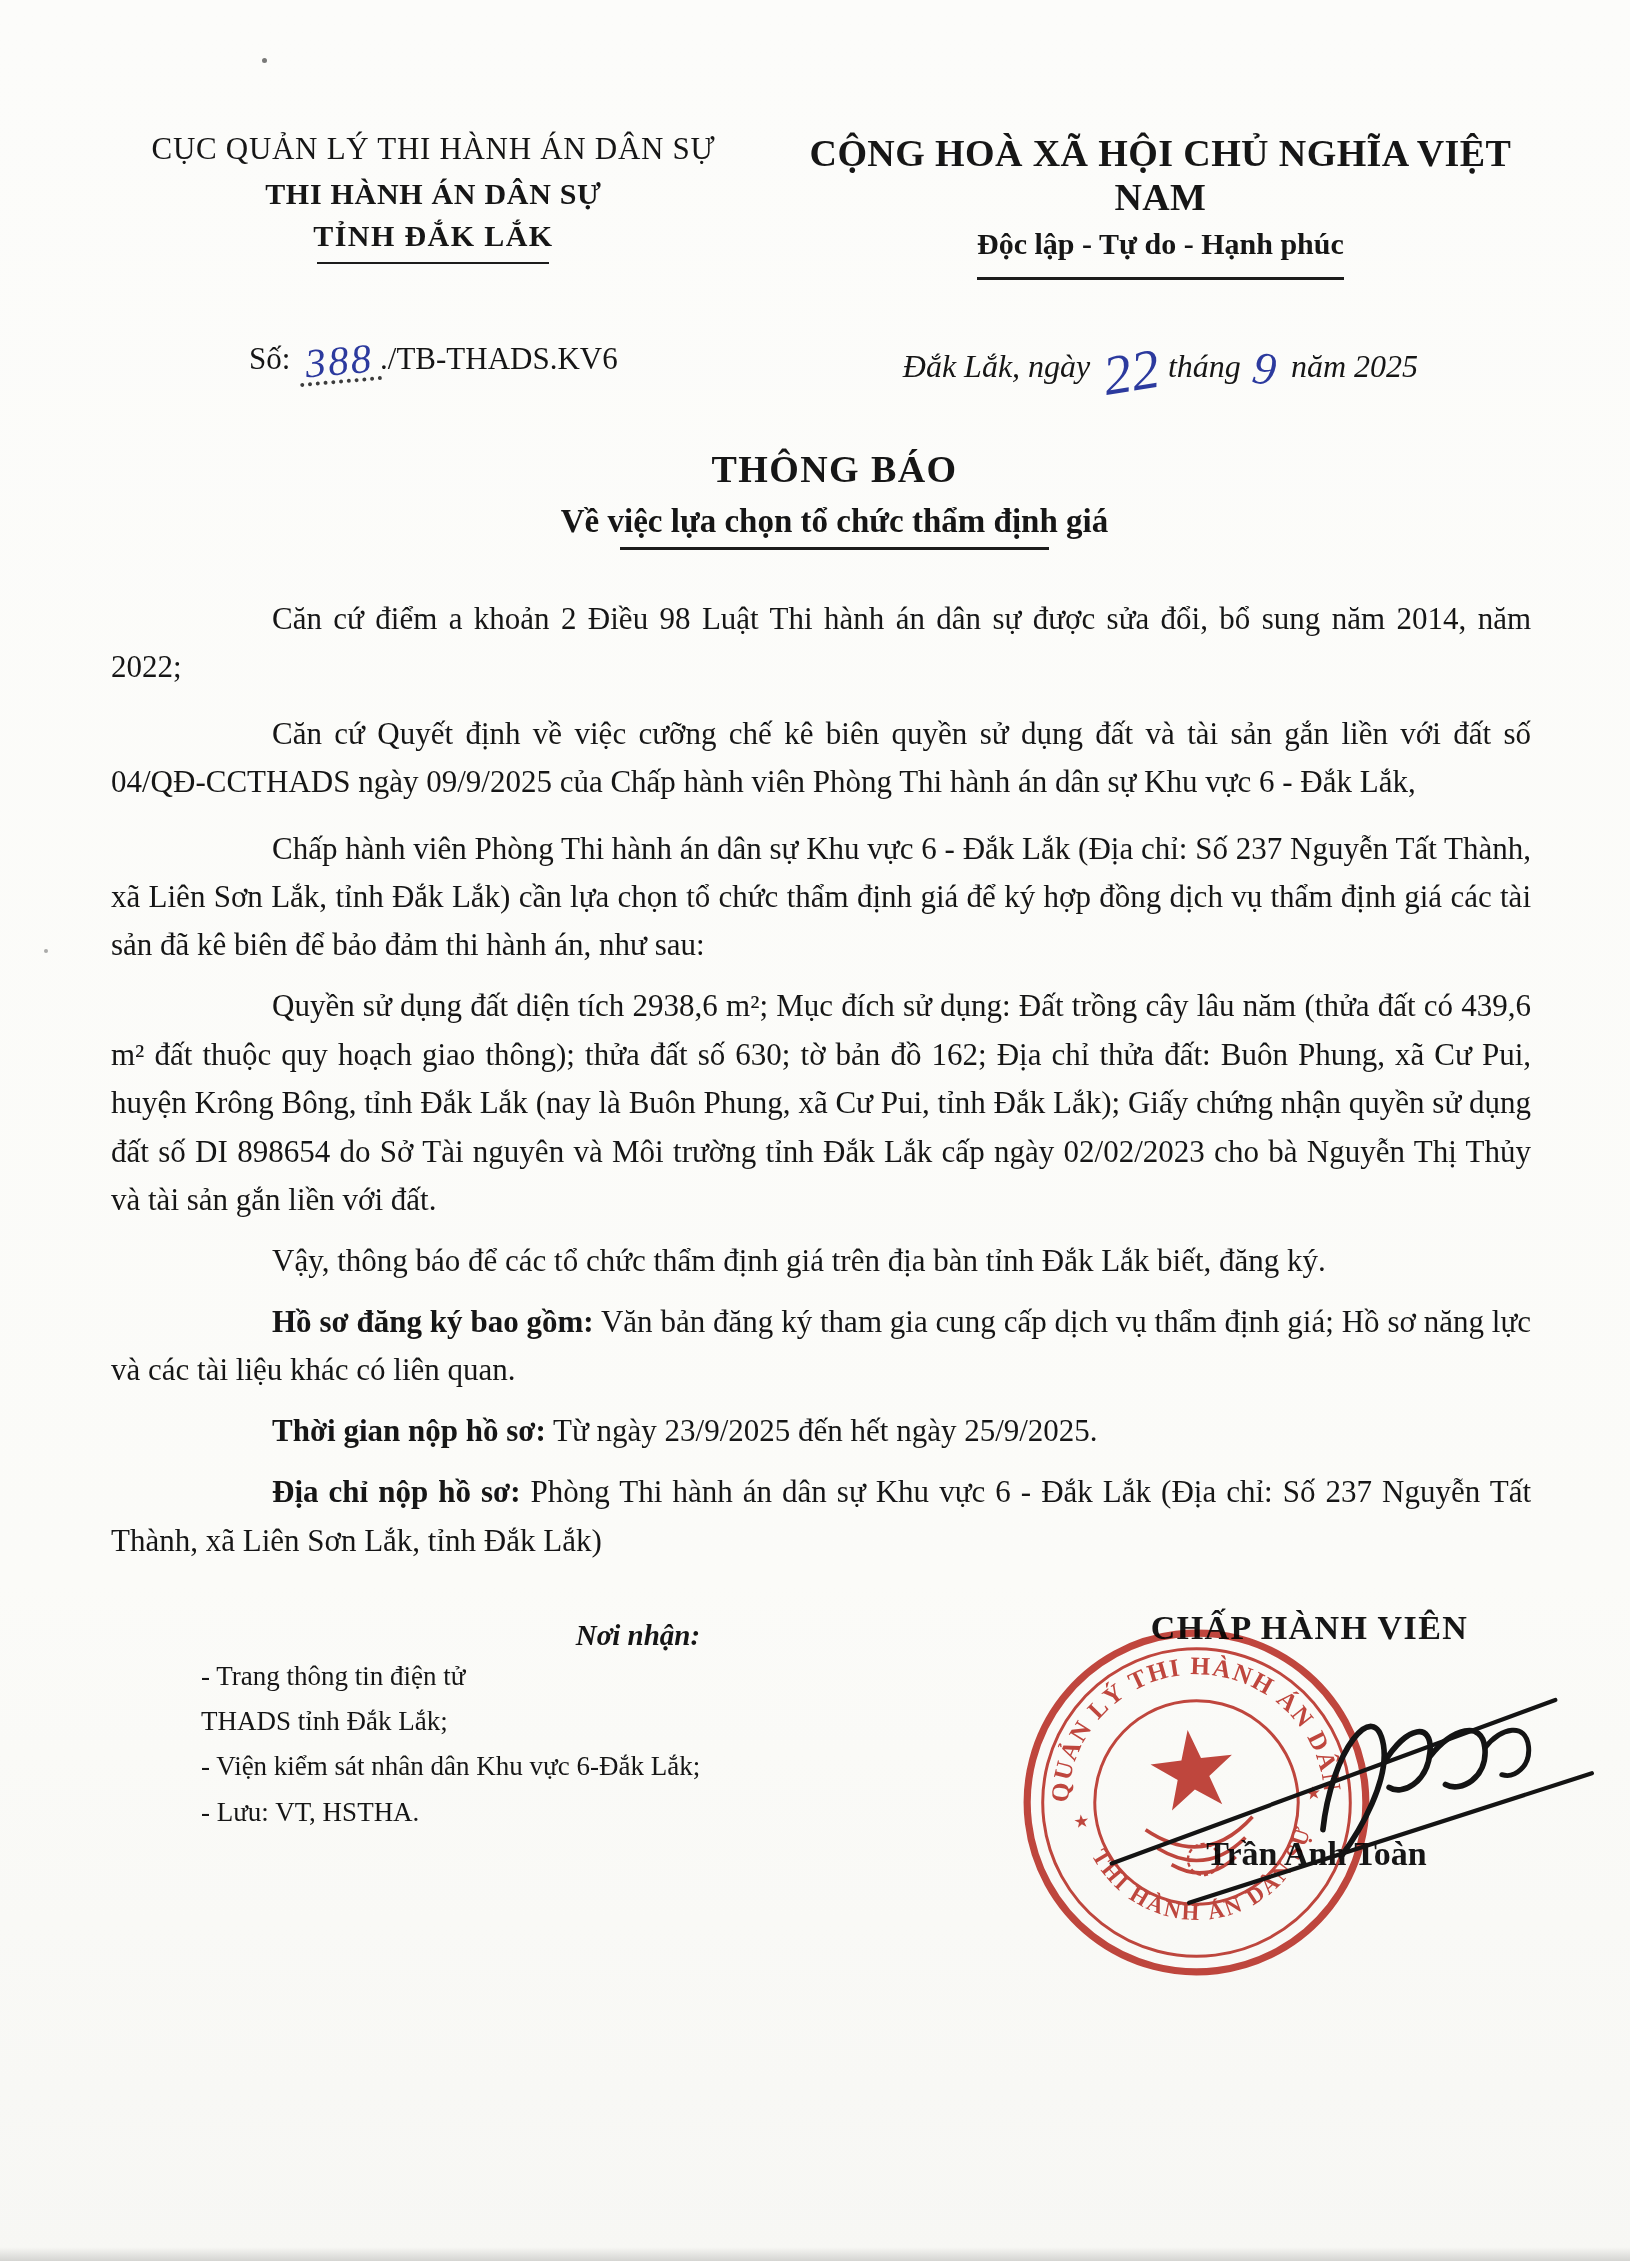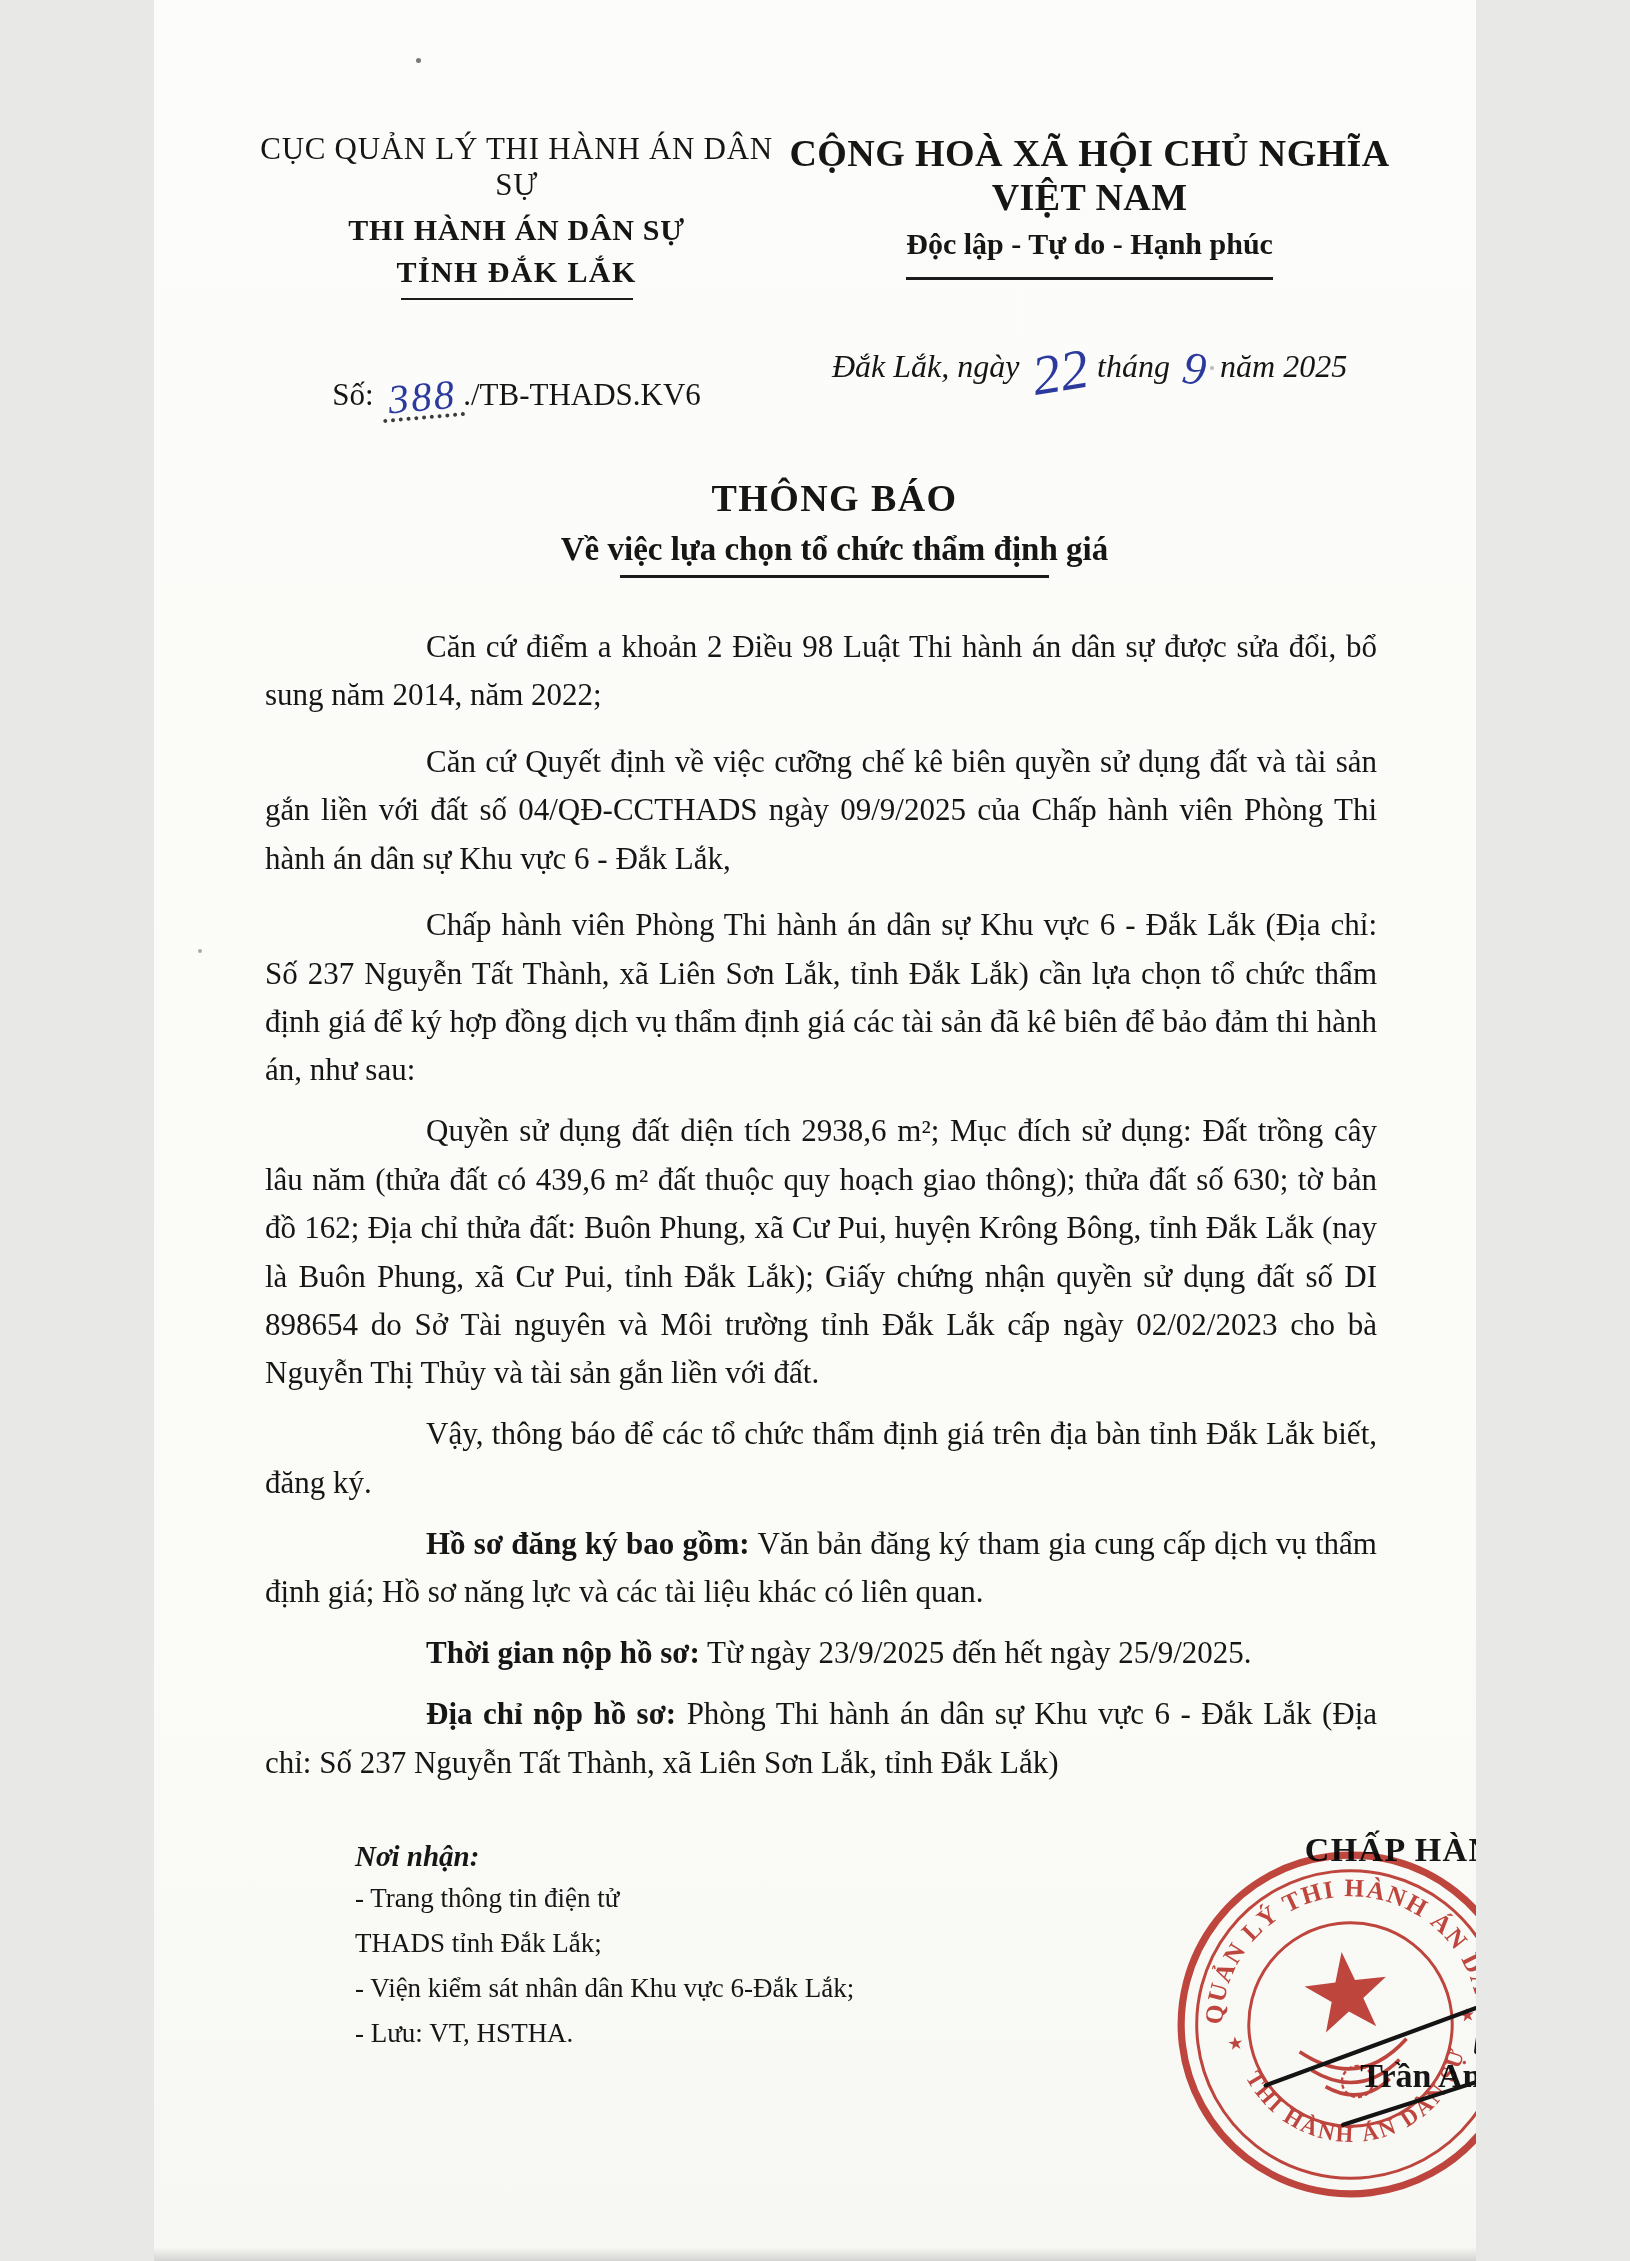--- a/index.html
+++ b/index.html
@@ -1,18 +1,18 @@
 <!DOCTYPE html>
 <html style="font-size:11.3px"><head>
 <meta charset="utf-8">
 <style>
   html,body{margin:0;padding:0;background:#e8e8e6;}
   .page{
     position:relative;
-    width:1322px;height:2261px;
+    width:1630px;height:2261px;
     margin:0 auto;
     background:linear-gradient(180deg,#fcfcfa 0%,#fbfbf8 70%,#f7f7f4 100%);
     font-family:"Liberation Serif","DejaVu Serif",serif;
     color:#161616;
     overflow:hidden;
   }
   .scan-edge{position:absolute;bottom:0;left:0;width:100%;height:14px;
     background:linear-gradient(180deg,rgba(0,0,0,0),rgba(0,0,0,0.14));}
   .speck{position:absolute;background:#333;border-radius:50%;opacity:.65;}
   .speck.s1{left:262px;top:58px;width:5px;height:5px;}
@@ -48,21 +48,21 @@
   
   .body-text{margin:45px 99px 0 111px;}
   .para{font-size:31px;line-height:1.56;text-align:justify;
     text-indent:161px;margin:0 0 12.7px 0;}
   .para.cite{margin-bottom:18.3px;}
   .para .lead{font-weight:bold;}
 
   
   .footer{position:relative;margin-top:38px;height:535px;}
   .recipients{position:absolute;left:201px;top:15.5px;}
-  .rec-label{font-size:29px;font-weight:bold;font-style:italic;}
+  .rec-label{font-size:29px;font-weight:bold;font-style:italic;text-align:right;}
   .rec-item{font-size:27px;line-height:1.52;margin-top:4.2px;}
   .sig-block{position:absolute;left:1007px;top:0;width:605px;height:535px;}
   .sig-title{position:relative;z-index:2;font-size:34px;font-weight:bold;
     text-align:center;letter-spacing:1.4px;margin-top:5.6px;}
   .stamp{position:absolute;left:10px;top:20px;width:359px;height:359px;z-index:3;
     mix-blend-mode:multiply;opacity:.88;transform:rotate(-7deg);}
   .sig-svg{position:absolute;left:92px;top:42px;width:507px;height:296px;z-index:4;}
   .sig-name{position:absolute;z-index:2;left:77px;top:232px;width:465px;
     text-align:center;font-size:34px;font-weight:bold;}
 </style>

